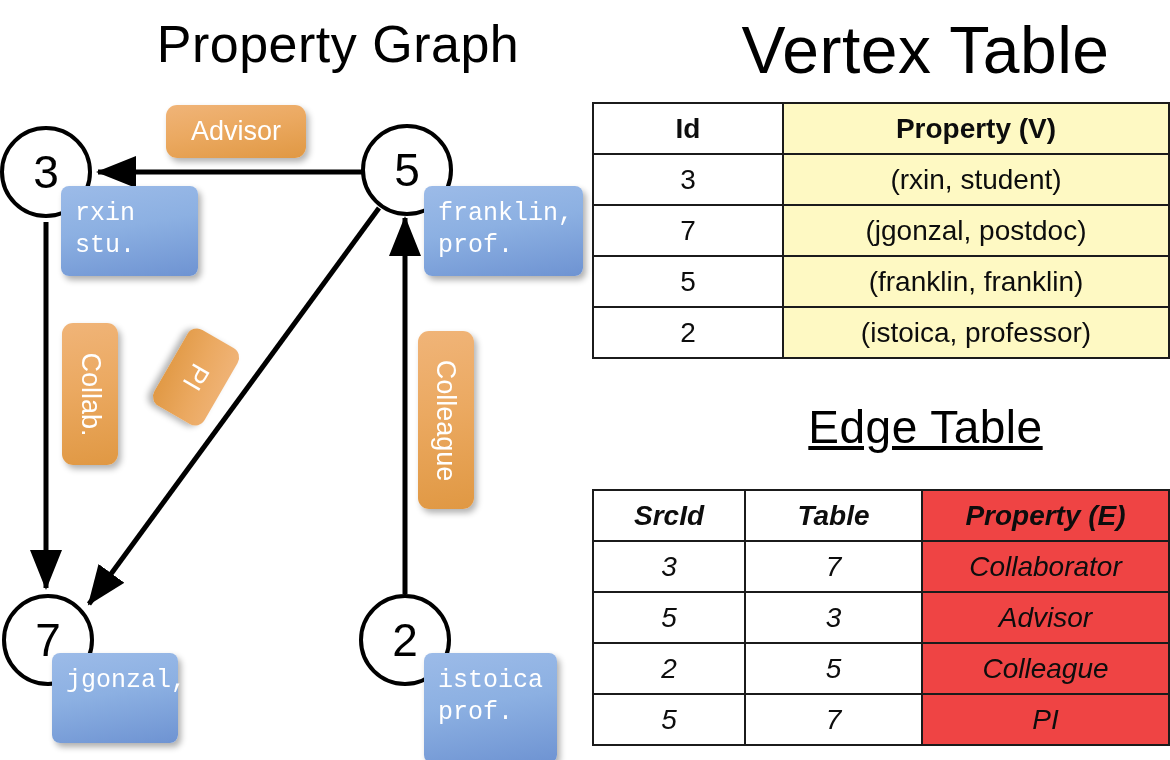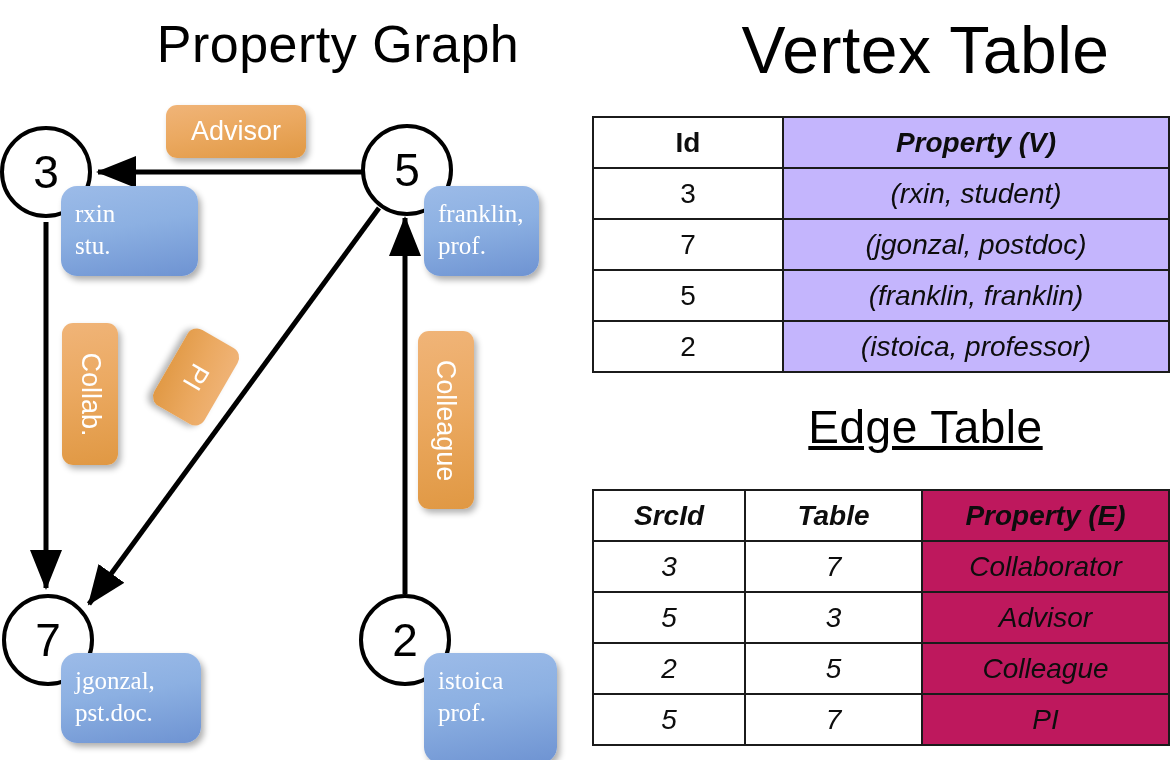--- a/index.html
+++ b/index.html
@@ -57,29 +57,29 @@
     font-weight: 300;
     color: #000000;
     font-family: "Liberation Sans", sans-serif;
     z-index: 5;
   }
 
   
   .prop-box {
     position: absolute;
     background: linear-gradient(170deg, #9cbbe8 0%, #8cb0e2 45%, #6e93d2 100%);
-    border-radius: 16px;
+    border-radius: 8px;
     box-shadow: 3px 4px 6px rgba(0,0,0,0.32);
     color: #ffffff;
     font-size: 25px;
     line-height: 1.28;
     padding: 12px 14px;
     box-sizing: border-box;
     z-index: 8;
-    font-family: Liberation Serif, serif;
+    font-family: Liberation Mono, monospace;
     font-weight: 300;
   }
 
   
   .edge-label {
     position: absolute;
     background: linear-gradient(170deg, #f0b478 0%, #eba961 45%, #e09843 100%);
     border-radius: 11px;
     box-shadow: 3px 4px 6px rgba(0,0,0,0.30);
     color: #ffffff;
@@ -110,30 +110,30 @@
     font-size: 28px;
     font-weight: 300;
     color: #0d0d0d;
     padding: 0;
     height: 49px;
     overflow: hidden;
     white-space: nowrap;
   }
   .data-table th { font-weight: bold; font-size: 28px; }
 
-  #vertex-table { left: 592px; top: 102px; width: 576px; margin-top: 14px; }
+  #vertex-table { left: 592px; top: 102px; width: 576px; }
   #vertex-table col.c-id   { width: 190px; }
   #vertex-table col.c-prop { width: 386px; }
-  #vertex-table .prop-cell { background: #c4b5fd; font-style: italic; }
+  #vertex-table .prop-cell { background: #fef9c3; }
 
   #edge-table { left: 592px; top: 489px; width: 576px; font-style: italic; }
   #edge-table col.c-src  { width: 152px; }
   #edge-table col.c-dst  { width: 177px; }
   #edge-table col.c-prop { width: 247px; }
-  #edge-table .prop-cell { background: #be185d; margin-left: 36px; }
+  #edge-table .prop-cell { background: #ef4444; margin-left: 36px; }
 
   
   .sep-left { border-left-width: 5px; }
 </style>
 </head>
 <body>
 
 <div class="title" id="title-property-graph">Property Graph</div>
 <div class="title" id="title-vertex-table">Vertex Table</div>
 <div class="title" id="title-edge-table">Edge Table</div>
@@ -158,27 +158,26 @@
 
   <div class="node-circle" id="node-3" style="left:0px;  top:126px;">3</div>
   <div class="node-circle" id="node-5" style="left:361px;top:124px;">5</div>
   <div class="node-circle" id="node-7" style="left:2px;  top:594px;">7</div>
   <div class="node-circle" id="node-2" style="left:359px;top:594px;">2</div>
 
   <div class="prop-box" style="left:61px; top:186px; width:137px; height:90px;">
     <div>rxin</div>
     <div>stu.</div>
   </div>
-  <div class="prop-box" style="left:424px; top:186px; width:115px; height:90px;">
+  <div class="prop-box" style="left:424px; top:186px; width:159px; height:90px;">
     <div>franklin,</div>
     <div>prof.</div>
   </div>
-  <div class="prop-box" style="left:61px; top:653px; width:140px; height:90px;">
+  <div class="prop-box" style="left:52px; top:653px; width:126px; height:90px;">
     <div>jgonzal,</div>
-    <div>pst.doc.</div>
   </div>
   <div class="prop-box" style="left:424px; top:653px; width:133px; height:110px;">
     <div>istoica</div>
     <div>prof.</div>
   </div>
 
   <div class="edge-label" style="left:166px; top:105px; width:140px; height:53px;">
     <span>Advisor</span>
   </div>
 

